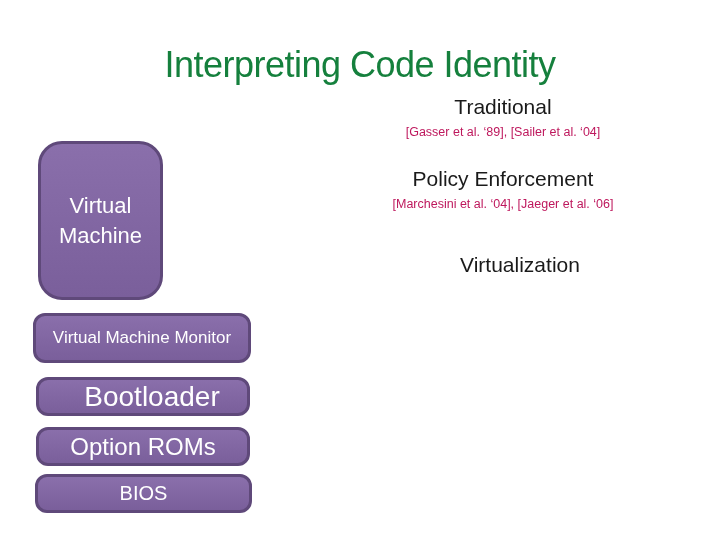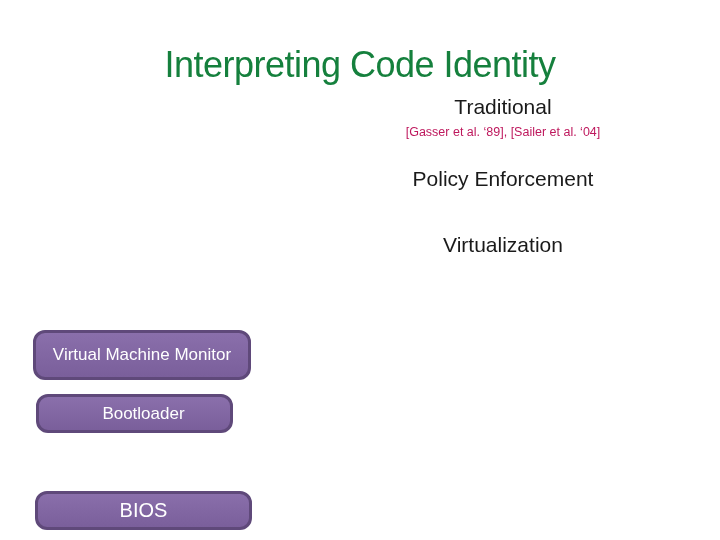--- a/index.html
+++ b/index.html
@@ -19,21 +19,21 @@
     text-align: center;
     font-size: 36px;
     font-weight: 400;
     letter-spacing: -0.5px;
     color: #15803d;
     white-space: nowrap;
   }
   .section { position: absolute; left: 303px; width: 400px; text-align: center; }
   .section-traditional { top: 94px; }
   .section-policy { top: 166px; }
-  .section-virtualization { top: 232px; }
+  .section-virtualization { top: 252px; margin-left: 17px; }
   .section-heading {
     font-size: 21px;
     color: #1a1a1a;
     line-height: 26px;
     white-space: nowrap;
   }
   .section-citation {
     margin-top: 4px;
     font-size: 12.5px;
     color: #be185d;
@@ -54,23 +54,23 @@
     color: #ffffff;
   }
   .vm-box {
     left: 38px; top: 141px;
     width: 125px; height: 159px;
     border-radius: 24px;
     font-size: 22px;
     line-height: 1.35;
     padding: 0 12px;
   }
-  .layer { border-radius: 12px; white-space: nowrap; margin-top: 17px; }
+  .layer { border-radius: 12px; white-space: nowrap; }
   .layer-vmm        { left: 33px; top: 313px; width: 218px; height: 50px; font-size: 17px; }
-  .layer-bootloader { left: 36px; top: 377px; width: 197px; height: 39px; font-size: 17px; padding-left: 18px; }
+  .layer-bootloader { left: 36px; top: 377px; width: 214px; height: 39px; font-size: 28px; padding-left: 18px; }
   .layer-optionroms { left: 36px; top: 427px; width: 214px; height: 39px; font-size: 24px; }
   .layer-bios       { left: 35px; top: 474px; width: 217px; height: 39px; font-size: 20px; }
 
   .page-number {
     position: absolute;
     left: 702px; top: 509px;
     font-size: 12px;
     color: #898989;
     margin-left: 48px;
   }
@@ -82,35 +82,42 @@
 
   <h1 class="title">Interpreting Code Identity</h1>
 
   <div class="section section-traditional">
     <div class="section-heading">Traditional</div>
     <div class="section-citation">[Gasser et al. ‘89], [Sailer et al. ‘04]</div>
   </div>
 
   <div class="section section-policy">
     <div class="section-heading">Policy Enforcement</div>
+    <div class="section-citation">[Marchesini et al. ‘04], [Jaeger et al. ‘06]</div>
   </div>
 
   <div class="section section-virtualization">
     <div class="section-heading">Virtualization</div>
   </div>
 
+  <div class="purple-box vm-box">
+    <span>Virtual Machine</span>
+  </div>
 
   <div class="purple-box layer layer-vmm">
     <span>Virtual Machine Monitor</span>
   </div>
 
   <div class="purple-box layer layer-bootloader">
     <span>Bootloader</span>
   </div>
 
+  <div class="purple-box layer layer-optionroms">
+    <span>Option ROMs</span>
+  </div>
 
   <div class="purple-box layer layer-bios">
     <span>BIOS</span>
   </div>
 
   <div class="page-number">20</div>
 
 </div>
 
 </body></html>

